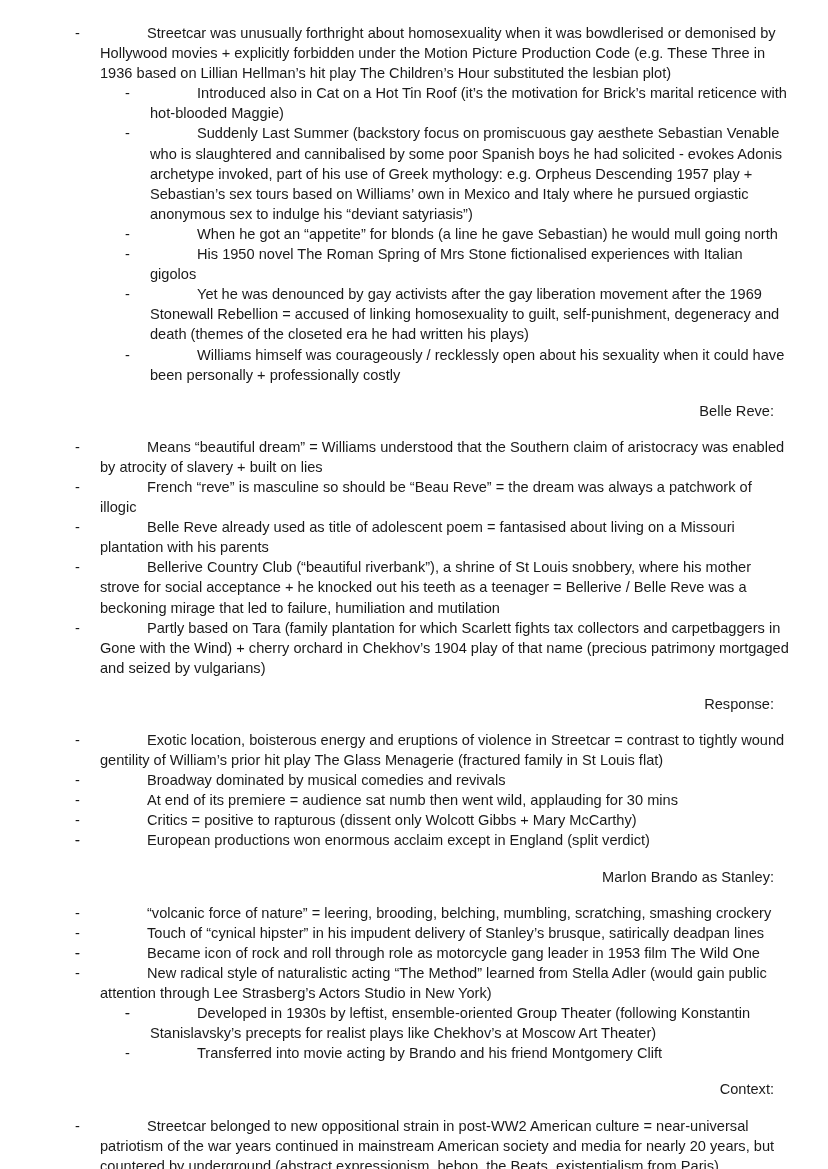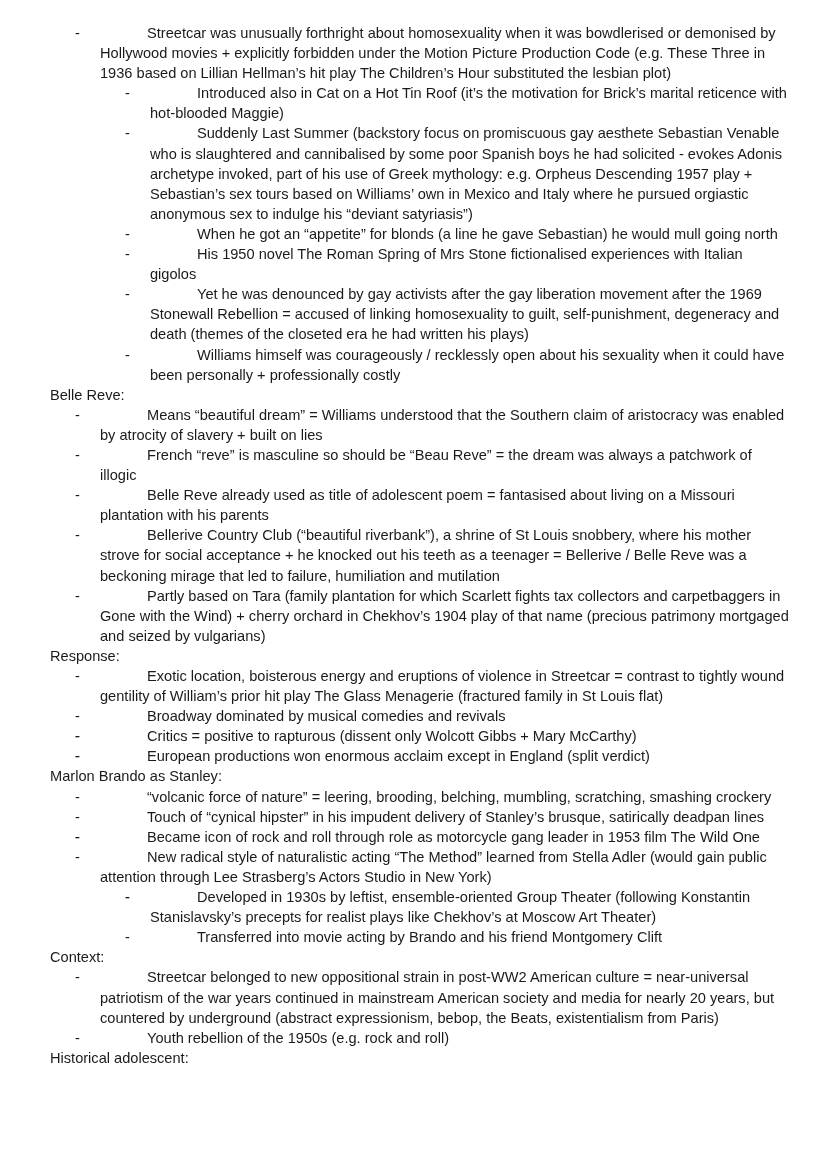--- a/index.html
+++ b/index.html
@@ -17,22 +17,23 @@
       color: #1a1a1a;
       position: relative;
     }
     #doc {
       position: absolute;
       top: 23px;
       left: 50px;
       width: 740px;
     }
     .heading {
-      margin: 0;
+      margin: 16px;
       padding: 0;
+      text-align: right;
     }
     ul.l1, ul.l2 {
       list-style: none;
       margin: 0;
       padding: 0;
     }
     ul.l1 > li {
       position: relative;
       padding-left: 50px;
     }
@@ -79,21 +80,21 @@
         <li><span class="dash">-</span><span class="item-text">Belle Reve already used as title of adolescent poem = fantasised about living on a Missouri plantation with his parents</span></li>
         <li><span class="dash">-</span><span class="item-text">Bellerive Country Club (“beautiful riverbank”), a shrine of St Louis snobbery, where his mother strove for social acceptance + he knocked out his teeth as a teenager = Bellerive / Belle Reve was a beckoning mirage that led to failure, humiliation and mutilation</span></li>
         <li><span class="dash">-</span><span class="item-text">Partly based on Tara (family plantation for which Scarlett fights tax collectors and carpetbaggers in Gone with the Wind) + cherry orchard in Chekhov’s 1904 play of that name (precious patrimony mortgaged and seized by vulgarians)</span></li>
       </ul>
     </div>
     <div>
       <p class="heading">Response:</p>
       <ul class="l1">
         <li><span class="dash">-</span><span class="item-text">Exotic location, boisterous energy and eruptions of violence in Streetcar = contrast to tightly wound gentility of William’s prior hit play The Glass Menagerie (fractured family in St Louis flat)</span></li>
         <li><span class="dash">-</span><span class="item-text">Broadway dominated by musical comedies and revivals</span></li>
-        <li><span class="dash">-</span></li>
+        <li><span class="dash">-</span><span class="item-text">At end of its premiere = audience sat numb then went wild, applauding for 30 mins</span></li>
         <li><span class="dash">-</span><span class="item-text">Critics = positive to rapturous (dissent only Wolcott Gibbs + Mary McCarthy)</span></li>
         <li><span class="dash">-</span></li>
         <li><span class="dash">-</span><span class="item-text">European productions won enormous acclaim except in England (split verdict)</span></li>
       </ul>
     </div>
     <div>
       <p class="heading">Marlon Brando as Stanley:</p>
       <ul class="l1">
         <li><span class="dash">-</span><span class="item-text">“volcanic force of nature” = leering, brooding, belching, mumbling, scratching, smashing crockery</span></li>
         <li><span class="dash">-</span><span class="item-text">Touch of “cynical hipster” in his impudent delivery of Stanley’s brusque, satirically deadpan lines</span></li>

